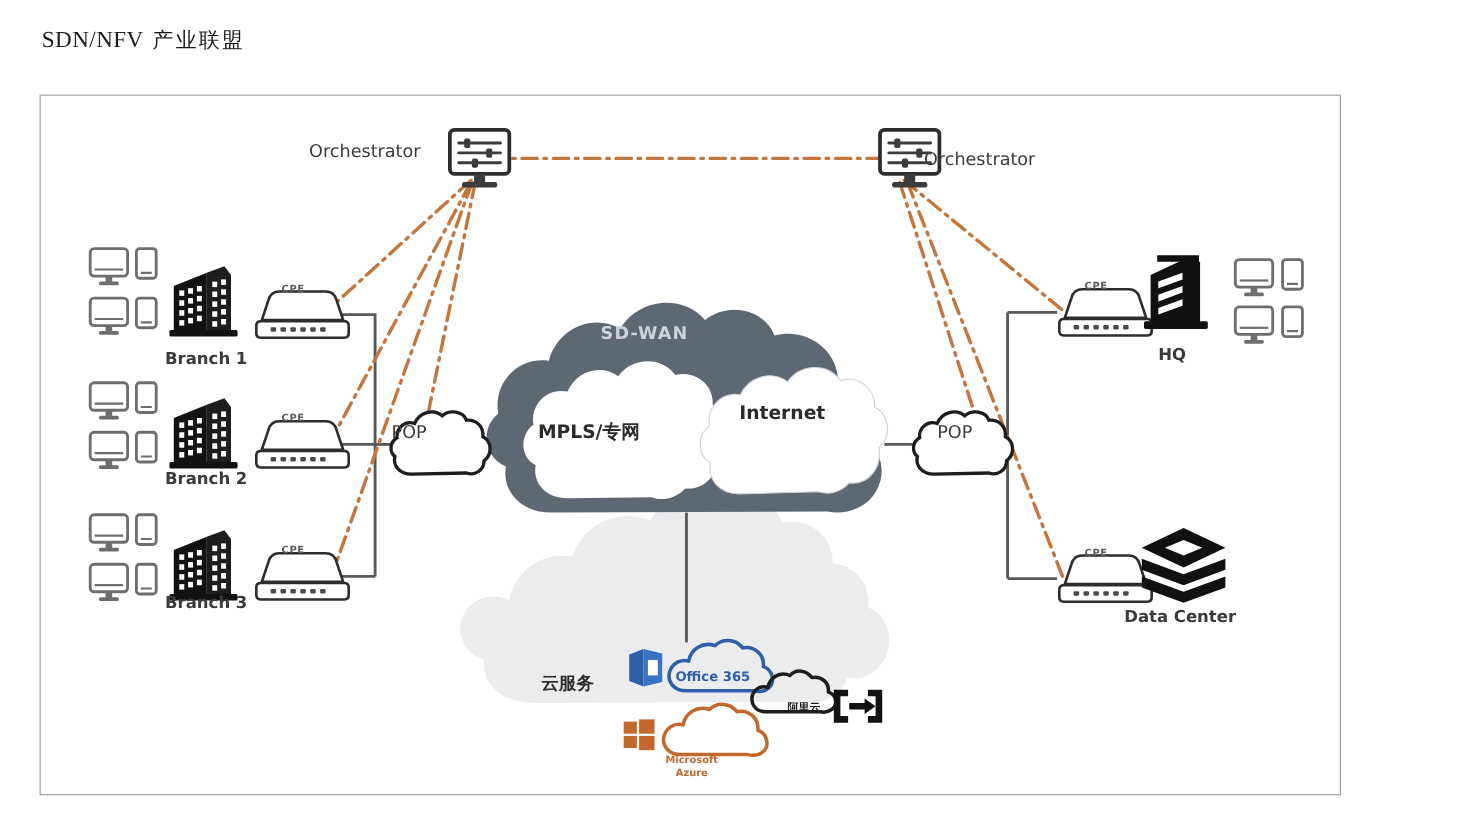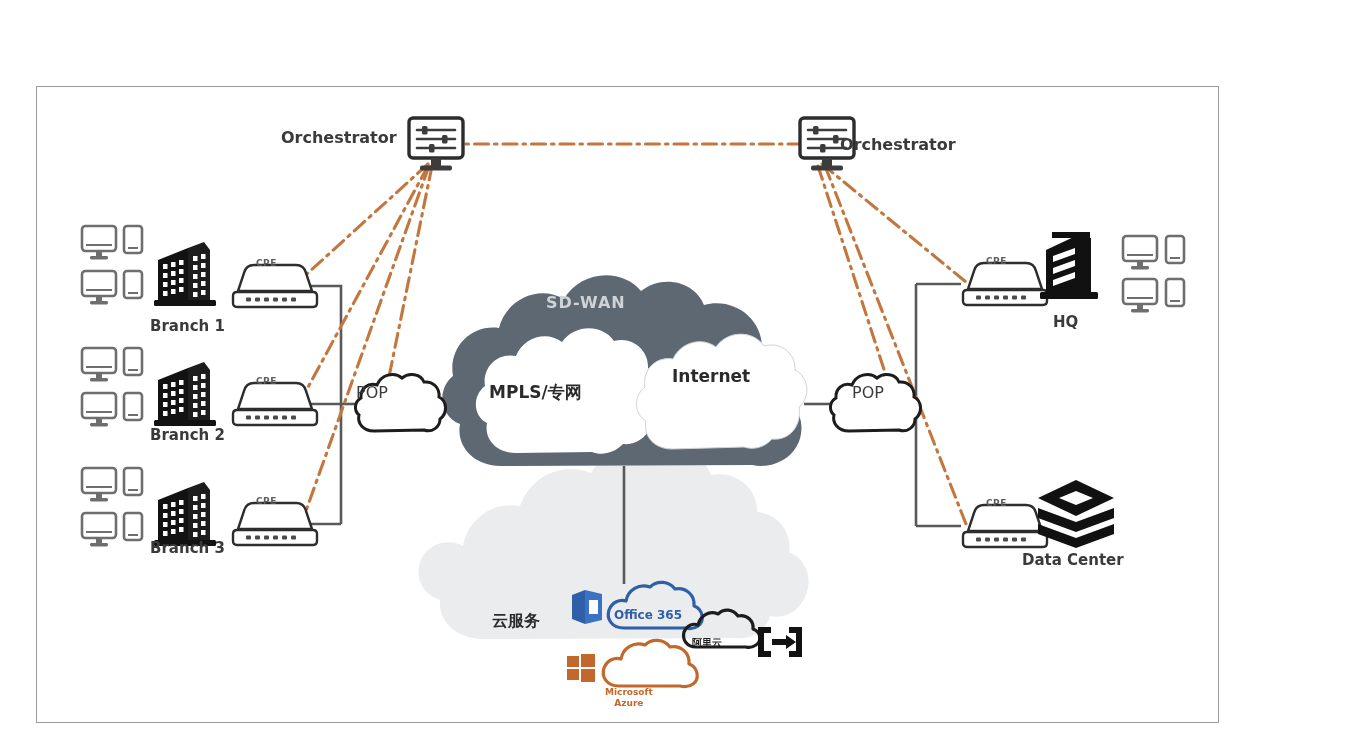--- a/index.html
+++ b/index.html
@@ -46,38 +46,40 @@
     width: 1183px; height: 637px;
   }
 
   
   .lbl {
     position: absolute;
     color: #3d3d3d;
     font-family: "DejaVu Sans", sans-serif;
     white-space: nowrap;
     user-select: none;
-    font-weight: bold;
   }
   .lbl-node   { font-size: 15px; font-weight: bold; color: #3a3a3a; }
   .lbl-orch   { font-size: 16px; color: #3a3a3a; }
   .lbl-cloud-w{ font-size: 17px; font-weight: bold; color: #2b2b2b; }
   .lbl-sdwan  { font-size: 16px; font-weight: bold; color: #cfd2d6; letter-spacing: 1px; }
   .lbl-pop    { font-size: 16px; font-weight: normal; color: #3a3a3a; }
   .lbl-cpe    { font-size: 9px; font-weight: bold; color: #5d5d5d; letter-spacing: .5px; }
   .lbl-cloudsvc { font-size: 16px; font-weight: bold; color: #2b2b2b; font-family: "DejaVu Sans", sans-serif; }
   .lbl-o365   { font-size: 12px; font-weight: bold; color: #2f5fa8; }
   .lbl-azure  { font-size: 9px; font-weight: bold; color: #c2682c; line-height: 11px; text-align: center; margin-top: 32px;}
   .lbl-ali    { font-size: 10px; font-weight: bold; color: #1d1d1d; }
 </style>
 </head>
 <body>
 
 <div id="page">
 
+  <div class="hdr hdr-left">
+    <span>SDN/NFV</span><span class="cjk"> 产业联盟</span>
+  </div>
 
   <div class="frame"></div>
 
   <svg id="canvas" viewBox="0 0 1183 637">
     <defs>
 
       <g id="cpe-sym">
         <path d="M10 4 H52 Q60 4 62 12 L68 30 H-6 L0 12 Q2 4 10 4 Z" fill="#ffffff" stroke="#2d2d2d" stroke-width="2.4" stroke-linejoin="round"></path>
         <path d="M-7 31 H69 Q73 31 73 35 V42 Q73 46 69 46 H-7 Q-11 46 -11 42 V35 Q-11 31 -7 31 Z" fill="#ffffff" stroke="#2d2d2d" stroke-width="2.4"></path>
         <g fill="#4a4a4a">
@@ -371,15 +373,15 @@
   <div class="lbl lbl-sdwan" style="left:546px; top:293px;">SD-WAN</div>
   <div class="lbl lbl-cloud-w" style="left:489px; top:381px;">MPLS/专网</div>
   <div class="lbl lbl-cloud-w" style="left:672px; top:366px;">Internet</div>
 
   <div class="lbl lbl-cloudsvc" style="left:492px; top:611px;">云服务</div>
   <div class="lbl lbl-o365" style="left:614px; top:608px;">Office 365</div>
   <div class="lbl lbl-azure" style="left:605px; top:655px;">
     <span>Microsoft</span><br>
     <span>Azure</span>
   </div>
-  <div class="lbl lbl-ali" style="left:692px; top:636px;">阿里云</div>
+  <div class="lbl lbl-ali" style="left:716px; top:636px;">阿里云</div>
 
 </div>
 
 </body></html>

